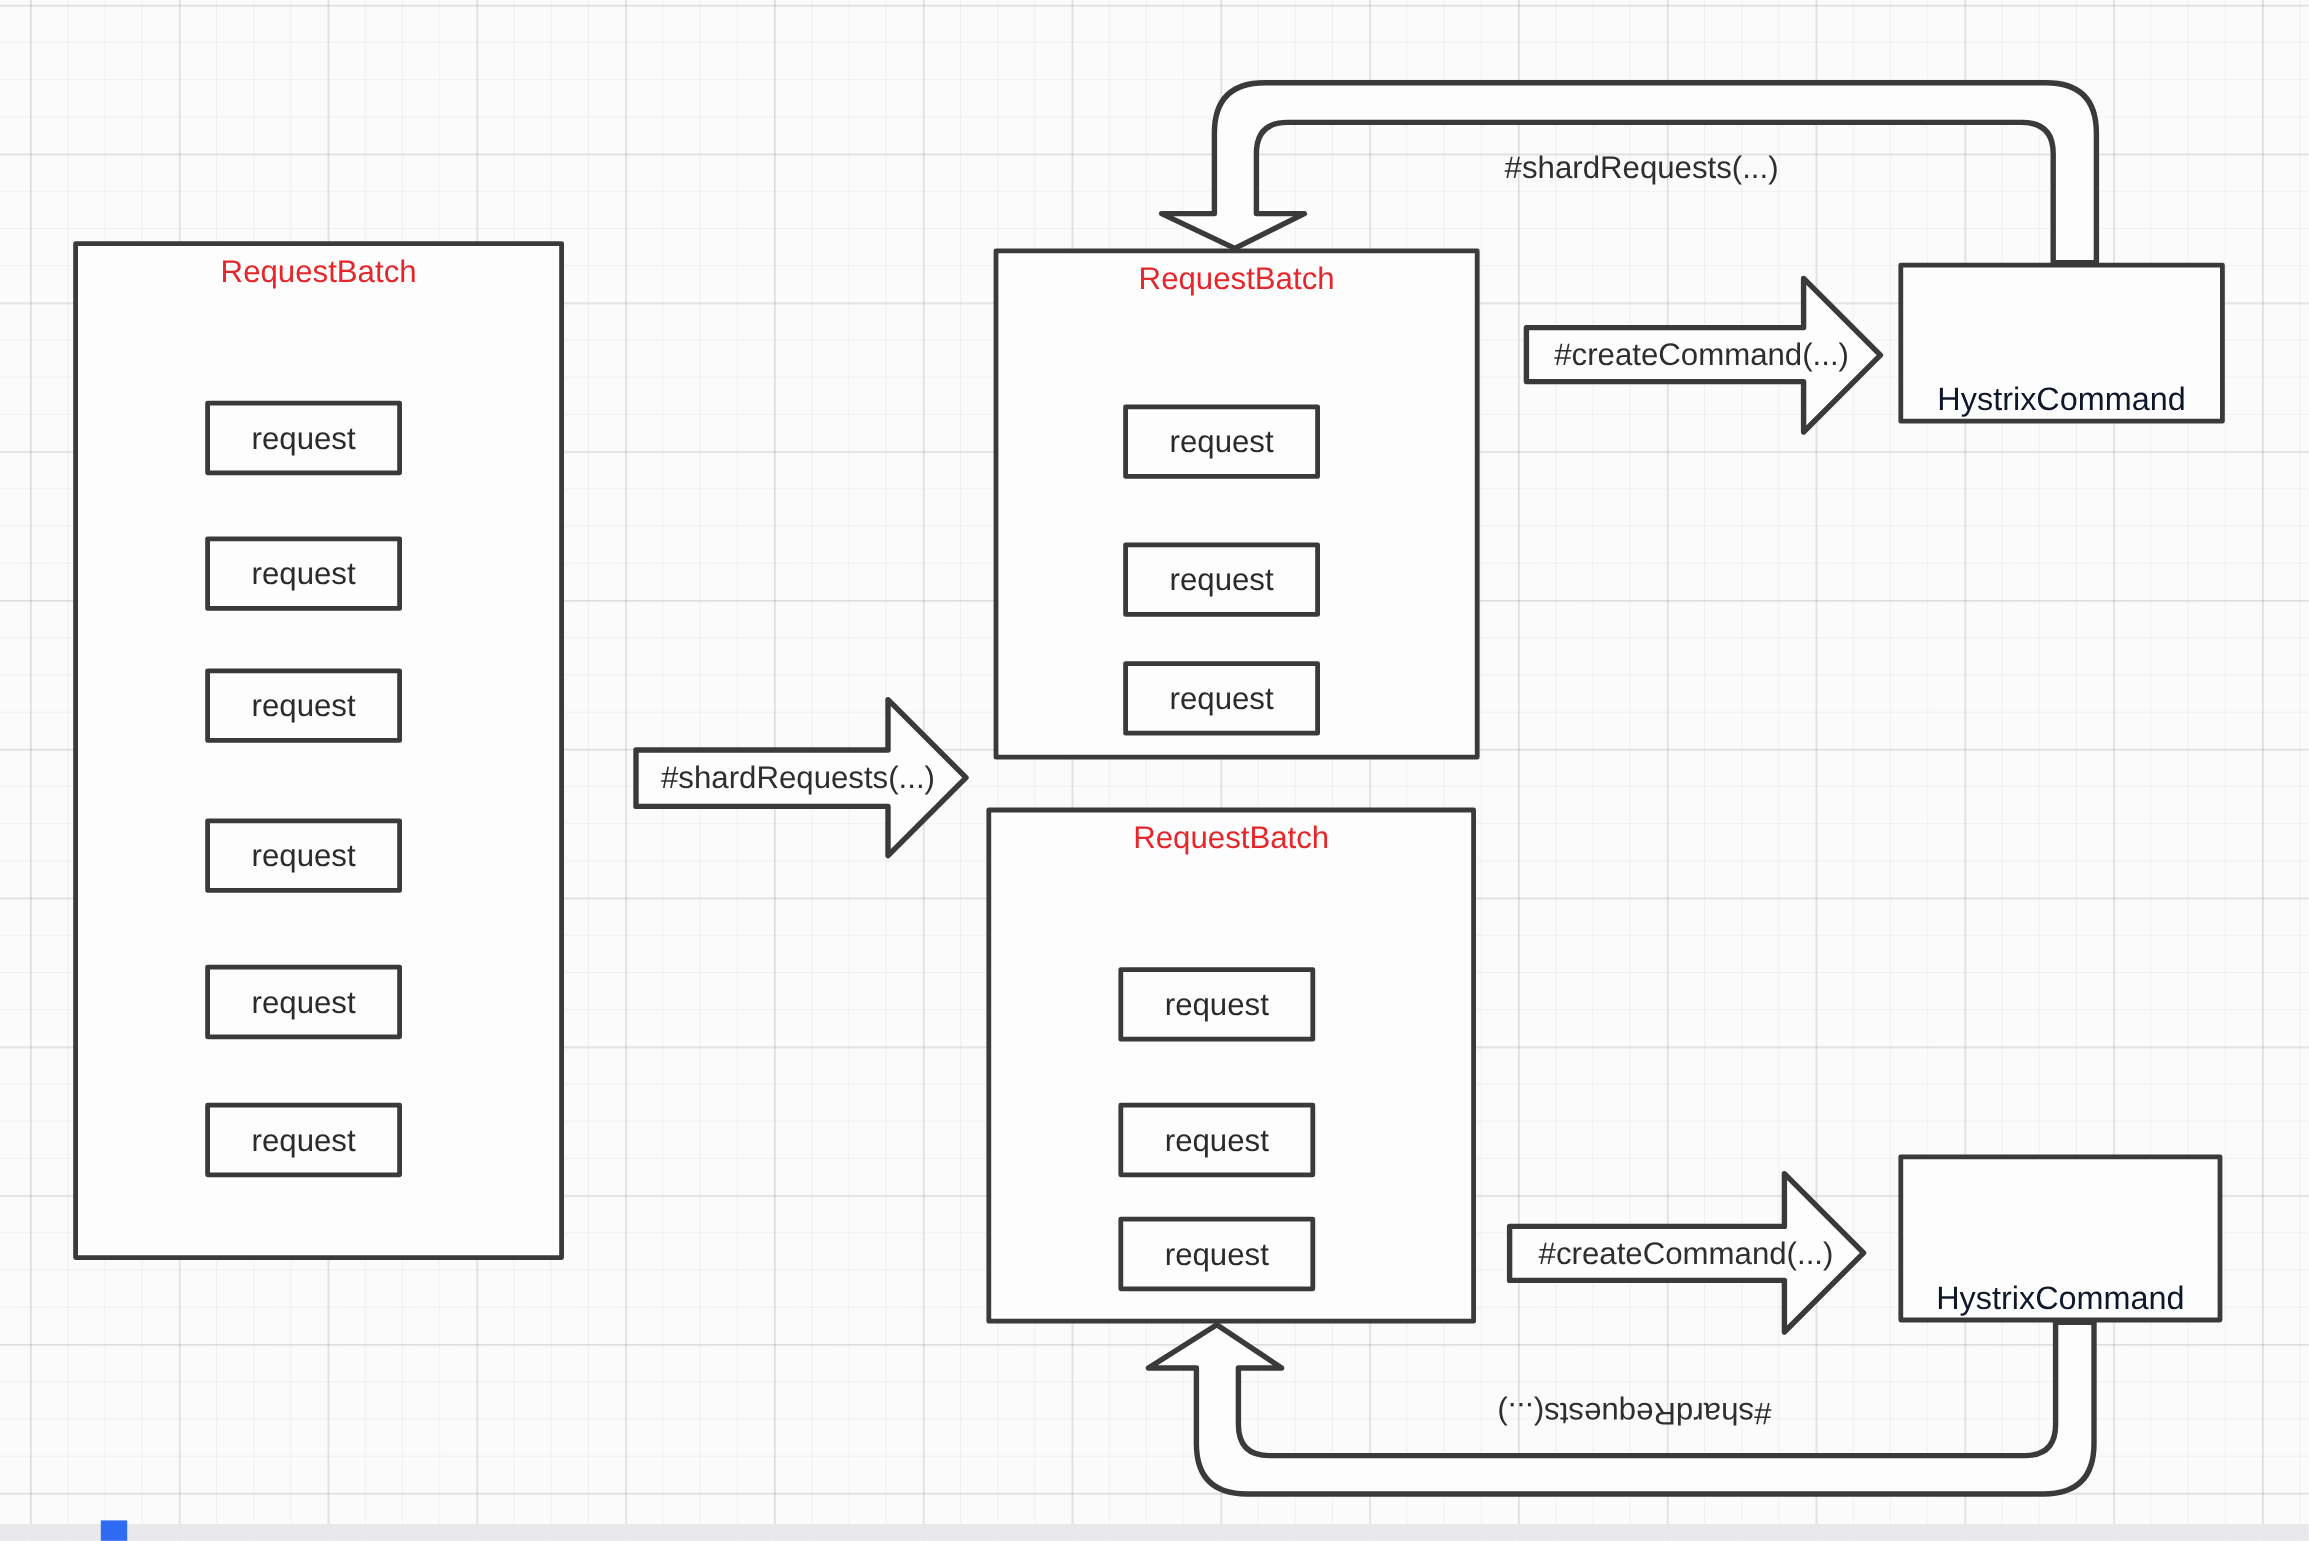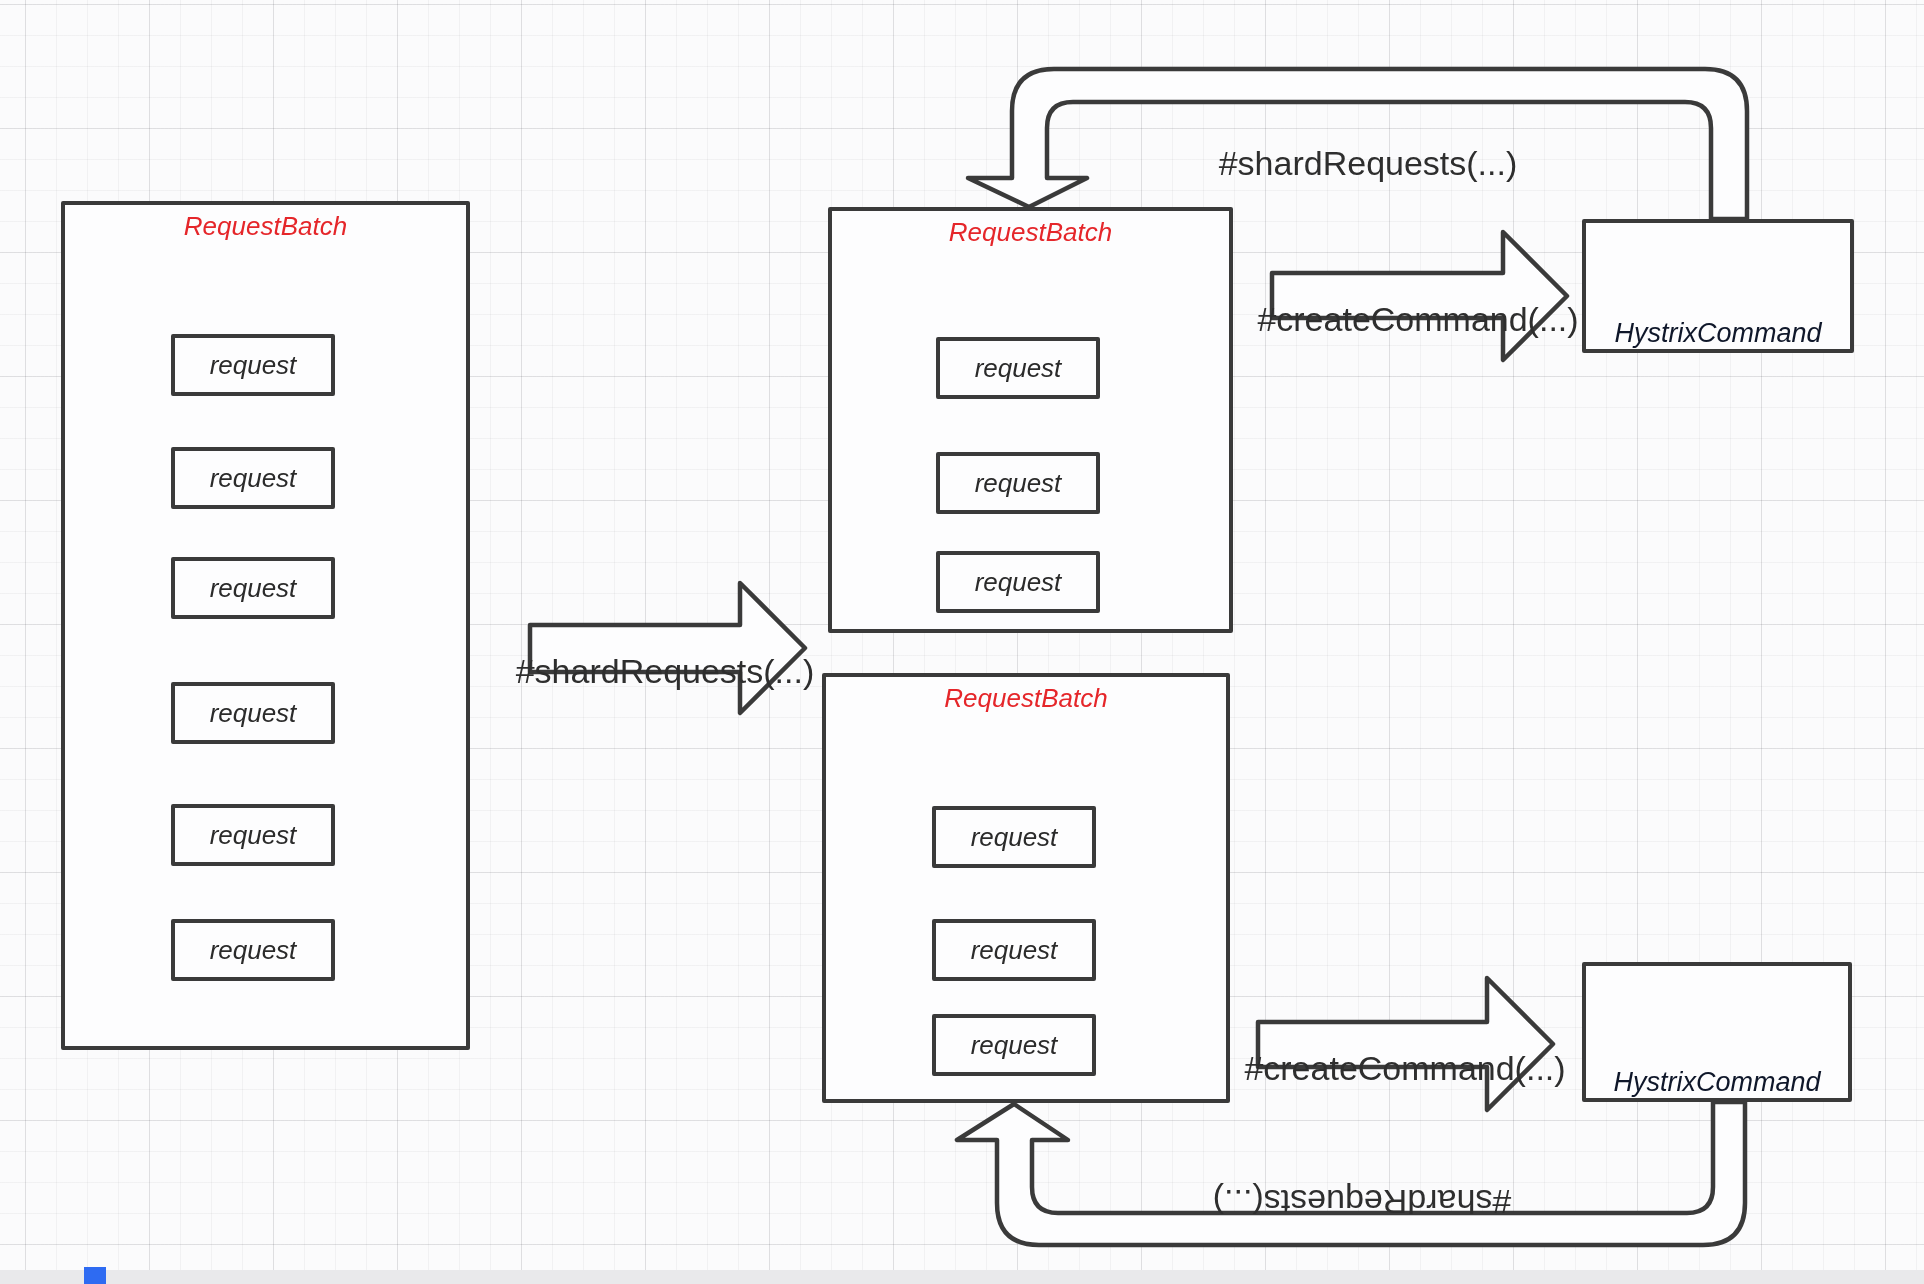--- a/index.html
+++ b/index.html
@@ -17,39 +17,38 @@
       linear-gradient(to right, rgba(60,60,70,0.05) 1px, transparent 1px),
       linear-gradient(to bottom, rgba(60,60,70,0.05) 1px, transparent 1px);
     background-size:124px 124px,124px 124px,31px 31px,31px 31px;
     background-position:25px 4px,25px 4px,25px 4px,25px 4px;
   }
   svg.overlay{position:absolute;left:0;top:0;z-index:2;}
   .box{
     position:absolute;box-sizing:border-box;
     border:4px solid #3a3a3a;background:#fdfdfe;z-index:3;
     border-radius:2px;
-    font-style:italic;
   }
   .batch-title{
     position:absolute;left:0;right:0;top:6px;
     text-align:center;font-size:26px;color:#e5262a;z-index:4;
   }
   .req{
     position:absolute;box-sizing:border-box;width:164px;height:62px;
     border:4px solid #3a3a3a;background:#fdfdfe;border-radius:2px;
     display:flex;align-items:center;justify-content:center;
     font-size:26px;color:#2b2b2b;z-index:4;
   }
   .cmd{
     display:flex;align-items:flex-end;justify-content:center;
     font-size:27px;color:#0f172a;
   }
   .arrow-label{
-    position:absolute;z-index:5;font-size:34px;color:#2e2e2e;
-    white-space:nowrap;transform:translate(-50%,-50%);margin-top:23px;
+    position:absolute;z-index:5;font-size:26px;color:#2e2e2e;
+    white-space:nowrap;transform:translate(-50%,-50%);
   }
   .arrow-label.flipped{transform:translate(-50%,-50%) rotate(180deg);}
   .bottom-bar{
     position:absolute;left:0;top:1270px;width:1924px;height:14px;
     background:#e9e9eb;z-index:6;
   }
   .blue-marker{
     position:absolute;left:84px;top:1267px;width:22px;height:17px;
     background:#2e6bf2;z-index:7;
   }

